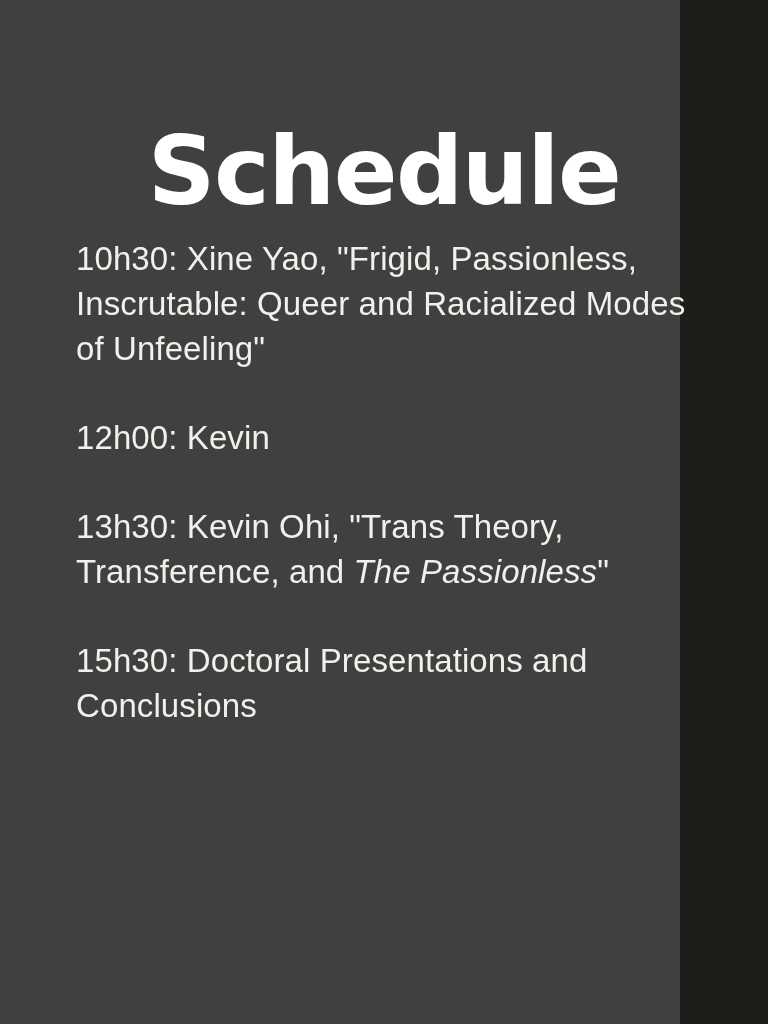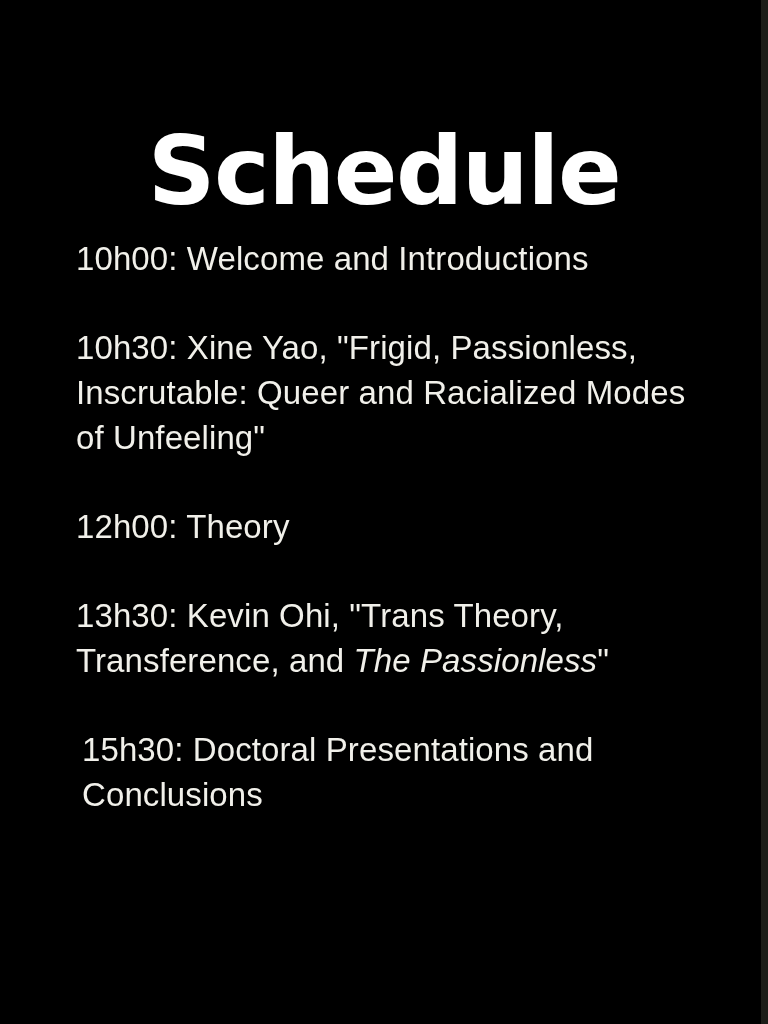--- a/index.html
+++ b/index.html
@@ -11,23 +11,23 @@
   body {
     width: 768px;
     height: 1024px;
     background: #1c1d18;
     font-family: "Liberation Sans", sans-serif;
     overflow: hidden;
   }
 
   #slide {
     position: relative;
-    width: 761px;
+    width: 680px;
     height: 1024px;
-    background: #000000;
+    background: #404040;
     box-sizing: border-box;
   }
 
   
   #slide-title {
     position: absolute;
     top: 58px;
     left: 0;
     width: 768px;
     text-align: center;
@@ -55,41 +55,39 @@
     font-weight: 300;
     line-height: 45px;
     letter-spacing: 0.1px;
     margin: 0 0 44px 0;
     text-align: left;
     word-wrap: break-word;
   }
 
   .schedule-item:last-child {
     margin-bottom: 0;
-    margin-left: 6px;
   }
 
   .title-italic {
     font-style: italic;
   }
 </style>
 </head>
 <body>
 
 <div id="slide">
 
   <h1 id="slide-title">Schedule</h1>
 
   <div id="schedule-list">
 
-    <p class="schedule-item">10h00: Welcome and Introductions</p>
 
     <p class="schedule-item">10h30: Xine Yao, "Frigid, Passionless, Inscrutable: Queer and Racialized Modes of Unfeeling"</p>
 
-    <p class="schedule-item">12h00: Theory</p>
+    <p class="schedule-item">12h00: Kevin</p>
 
     <p class="schedule-item"><span>13h30: Kevin Ohi, "Trans Theory, Transference, and </span><span class="title-italic">The Passionless</span><span>"</span></p>
 
 
     <p class="schedule-item">15h30: Doctoral Presentations and Conclusions</p>
 
   </div>
 
 </div>
 

